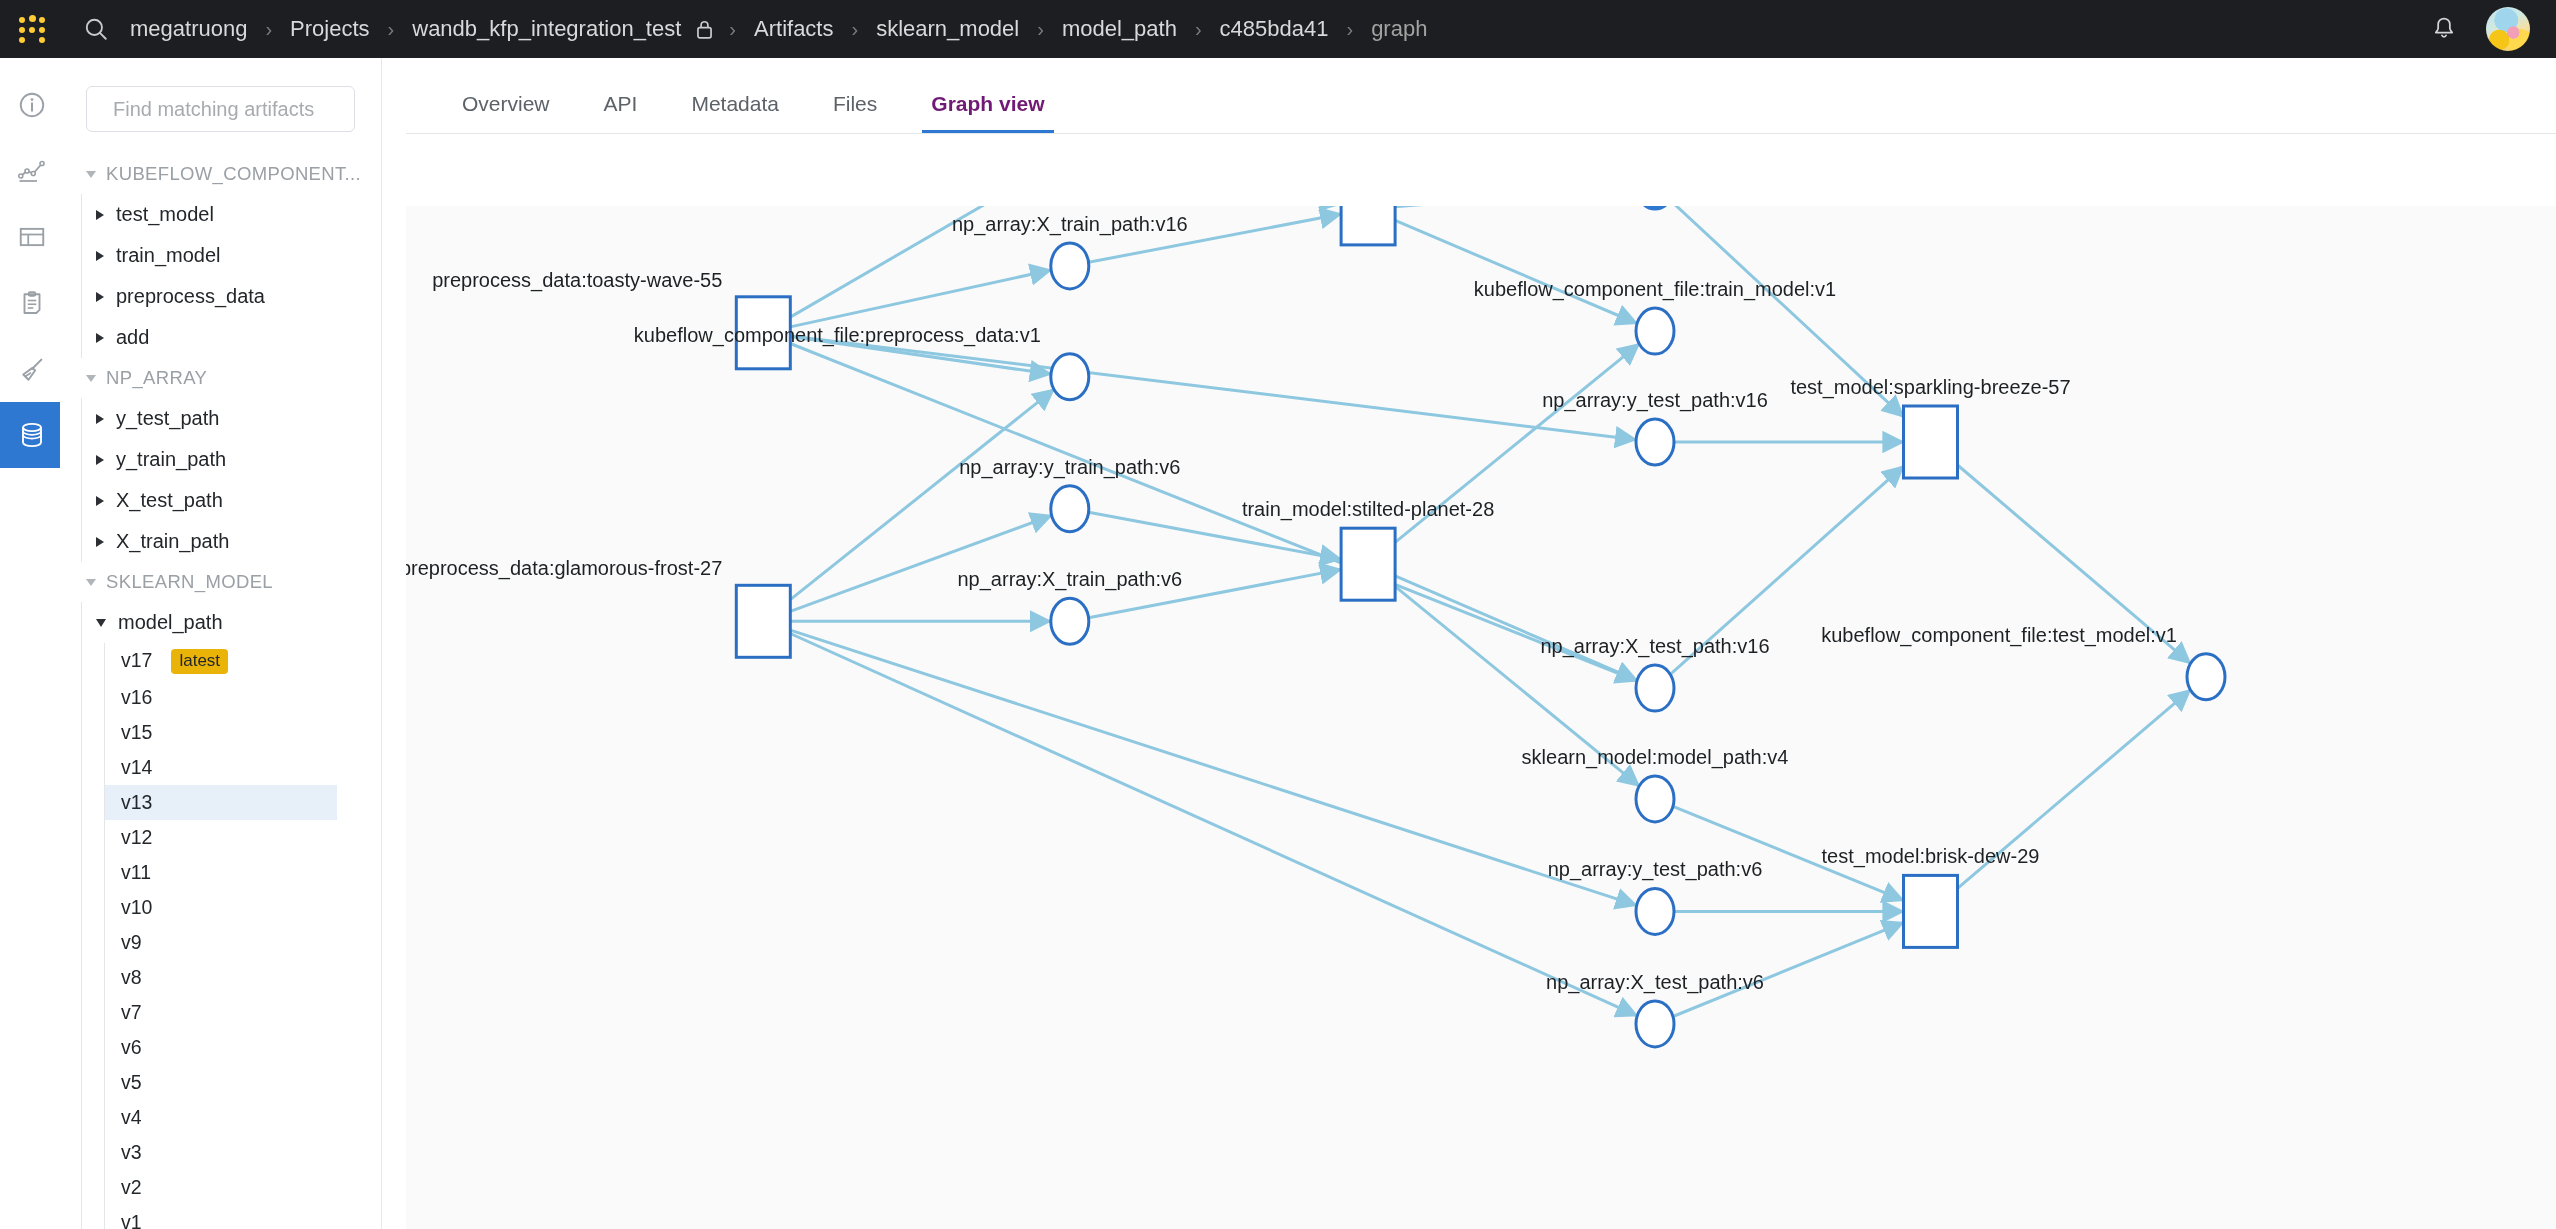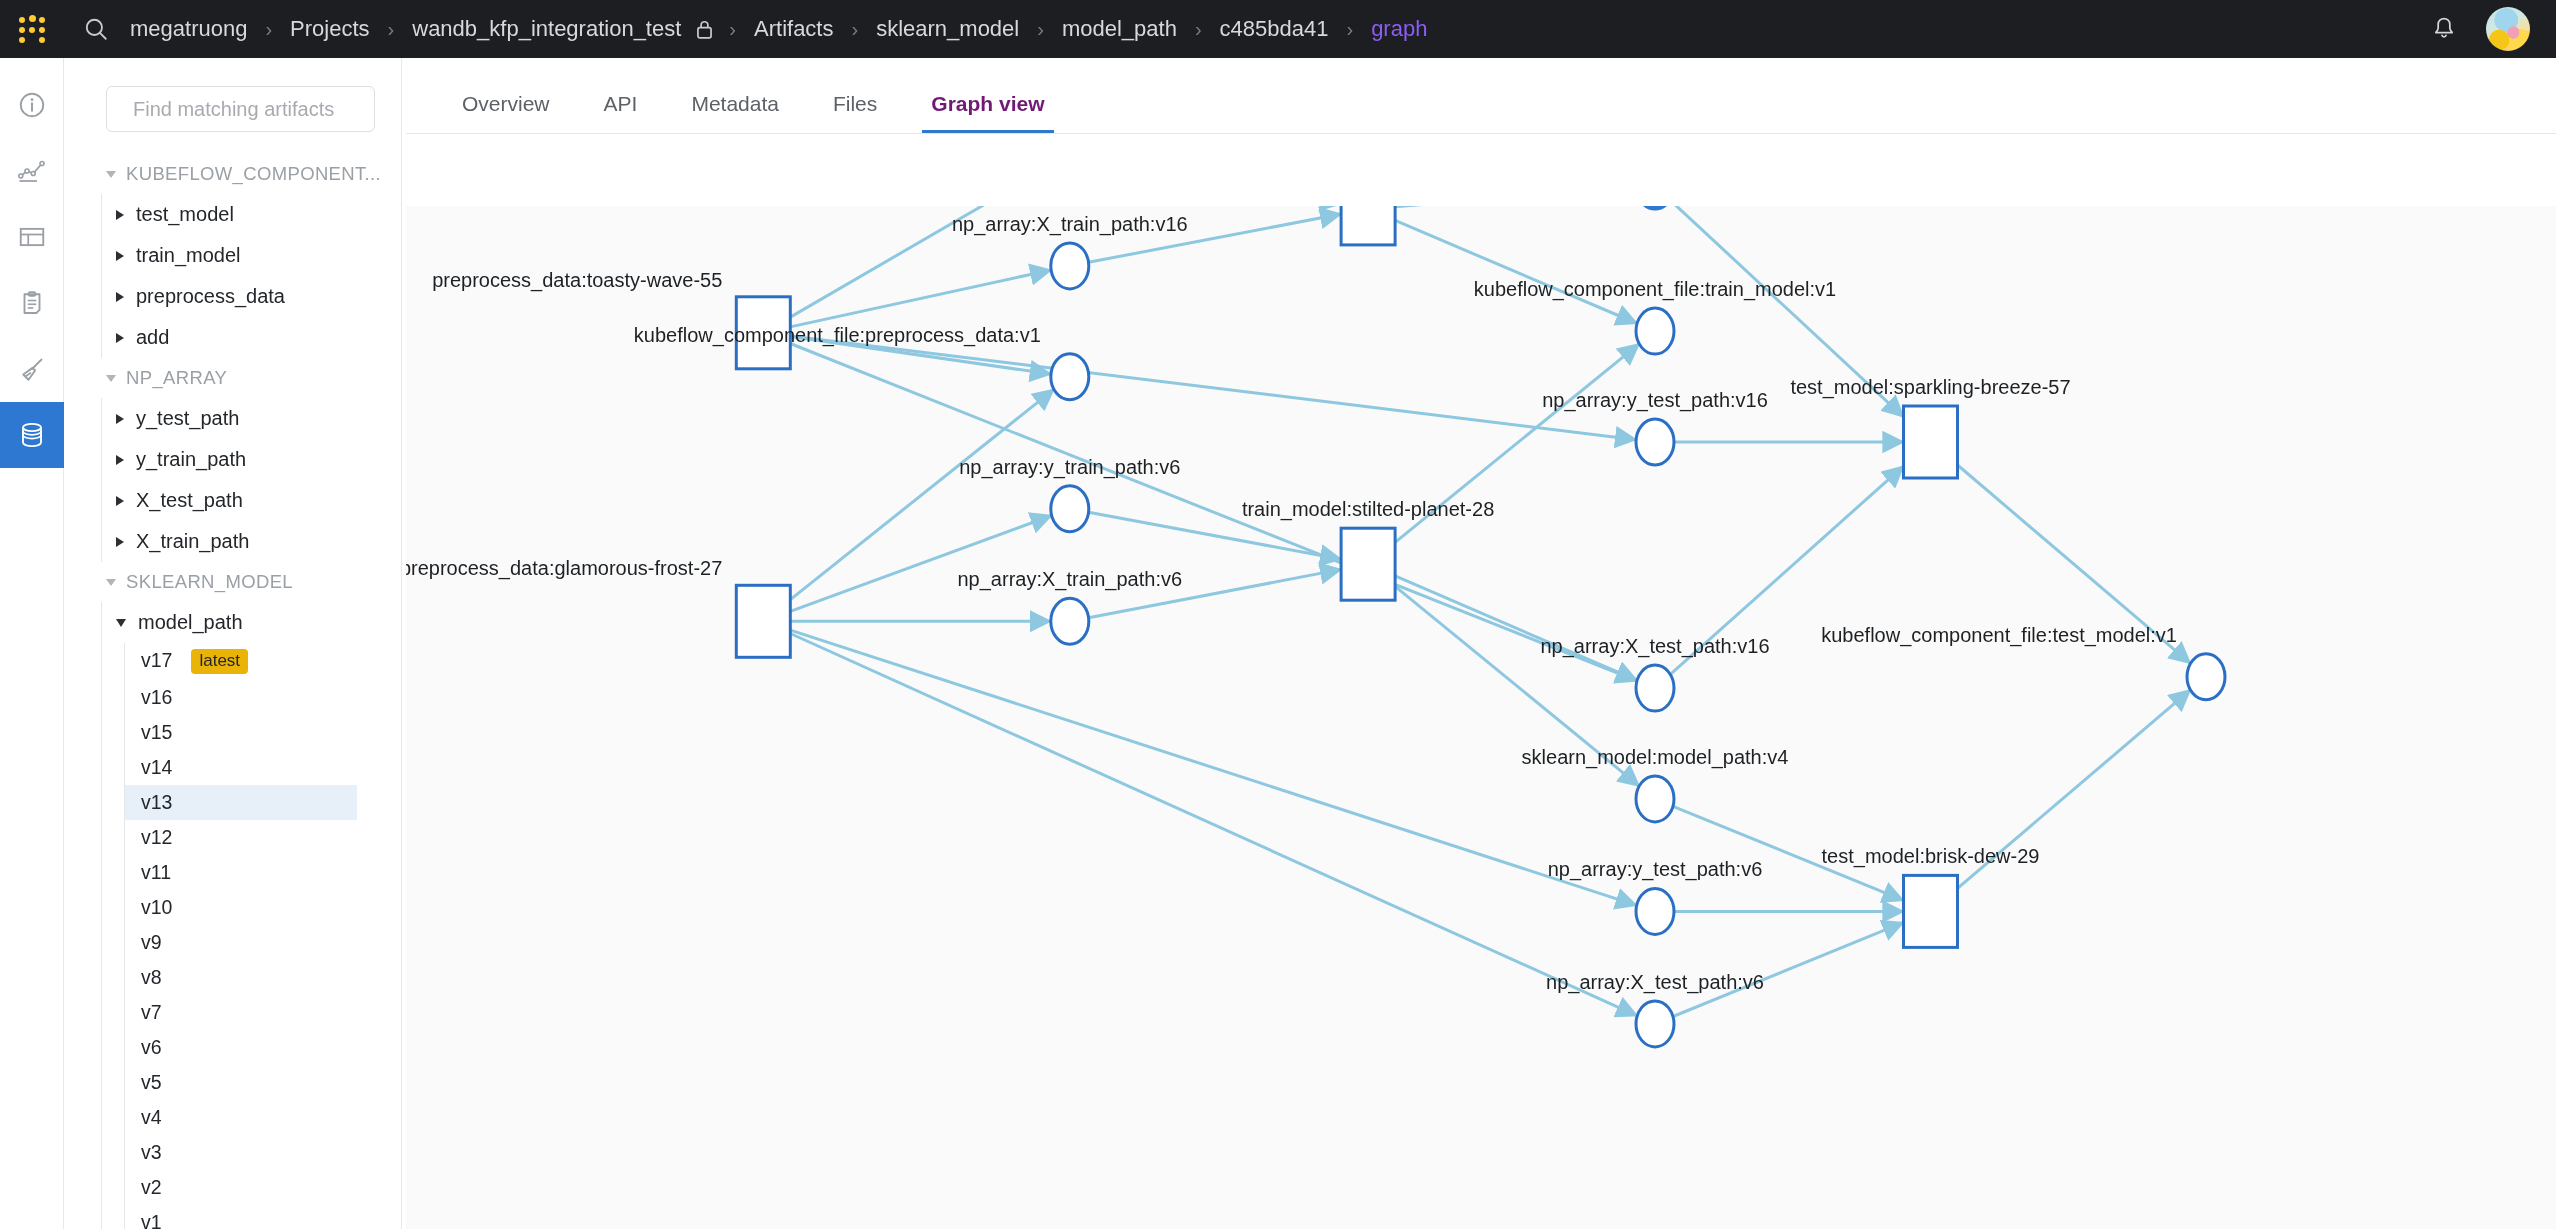--- a/index.html
+++ b/index.html
@@ -34,21 +34,21 @@
     flex: 0 0 64px; height: 58px;
     display: flex; align-items: center; justify-content: center;
   }
   .hdr-search-icon { display:block; }
   #breadcrumb {
     display: flex; align-items: center;
     color: #b5b7ba; font-size: 22px; white-space: nowrap;
     gap: 4px;
   }
   #breadcrumb .crumb { color: #d7d9db; padding: 0 2px; }
-  #breadcrumb .crumb.last { color: #8b5cf6; }
+  #breadcrumb .crumb.last { color: #a3a3a3; }
   #breadcrumb .sep {
     color: #7a7d82; margin: 0 12px; font-size: 20px; line-height: 1;
   }
   #topbar-right {
     margin-left: auto; display: flex; align-items: center;
     gap: 28px; padding-right: 26px;
   }
   #avatar {
     width: 44px; height: 44px; border-radius: 50%;
     background:
@@ -70,21 +70,21 @@
     padding-top: 14px;
   }
   .rail-btn {
     width: 64px; height: 66px;
     display: flex; align-items: center; justify-content: center;
   }
   .rail-btn.active { background: #2e78d2; }
 
   
   #sidebar {
-    position: absolute; top: 58px; left: 80px;
+    position: absolute; top: 58px; left: 60px;
     width: 322px; height: 1171px;
     background: #ffffff;
     border-right: 1px solid #e6e8eb;
     overflow: hidden;
   }
   #sb-search {
     margin: 28px 26px 0 26px;
     height: 46px;
     border: 1px solid #dcdfe3; border-radius: 6px;
     display: flex; align-items: center; gap: 11px;

